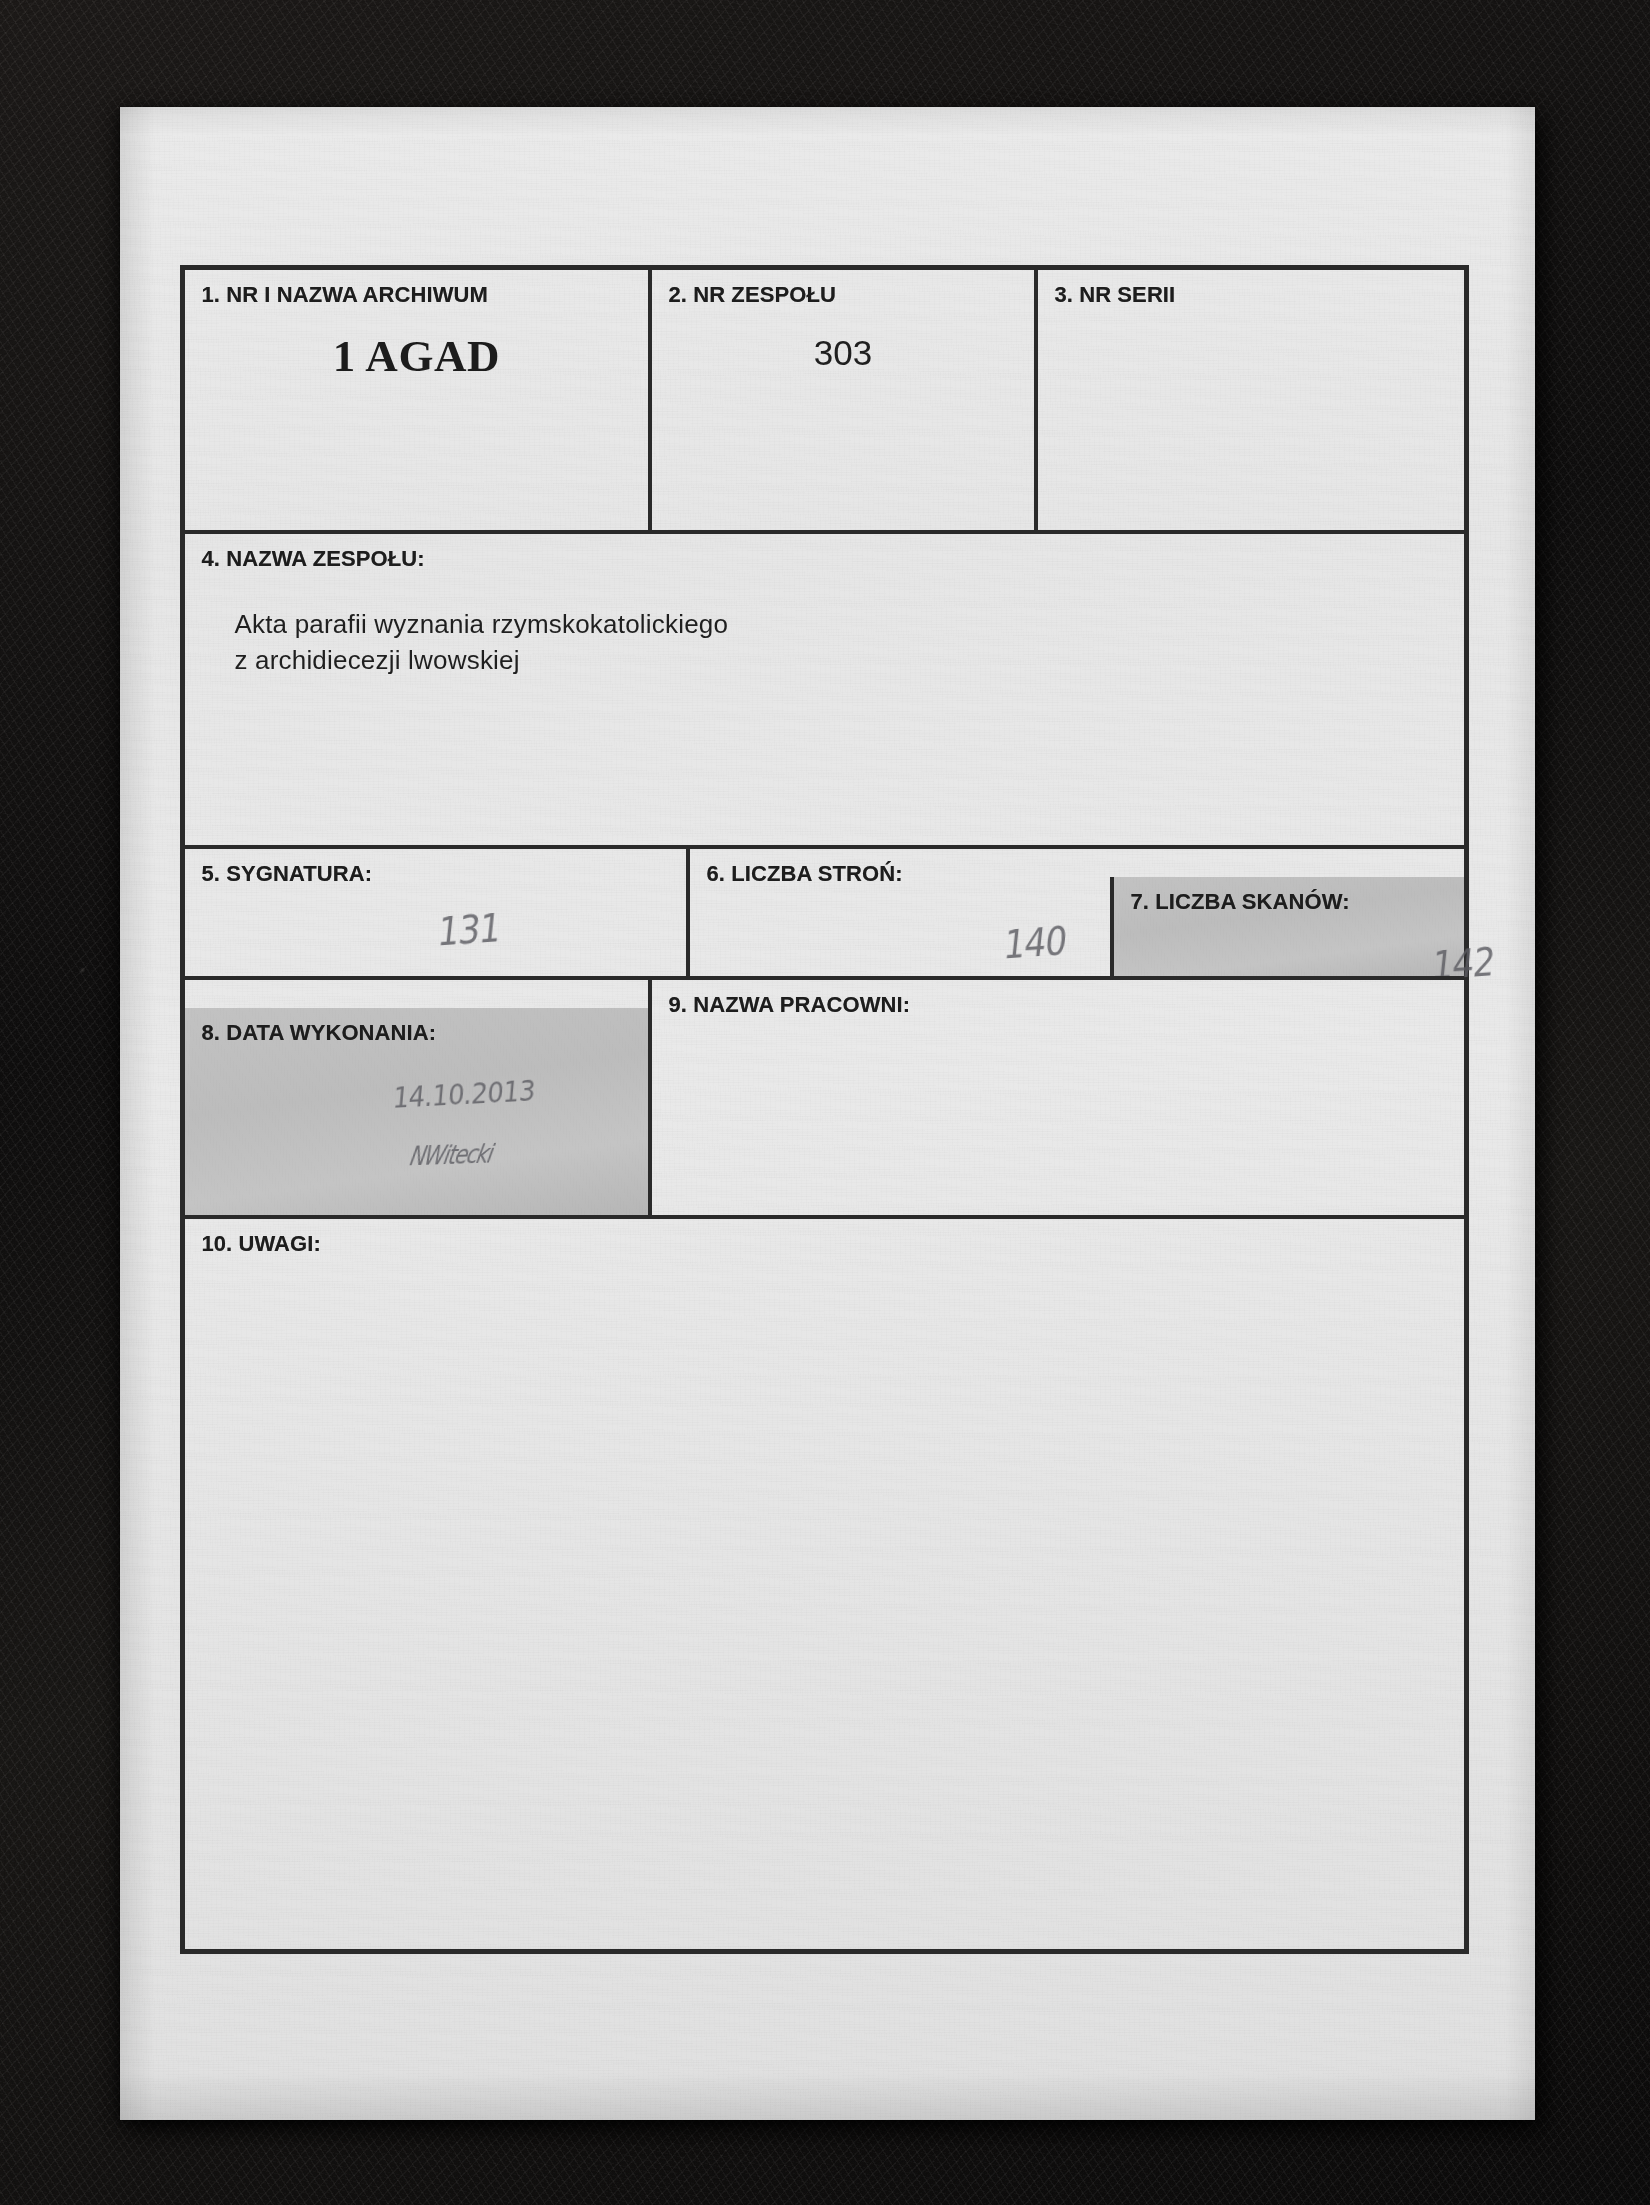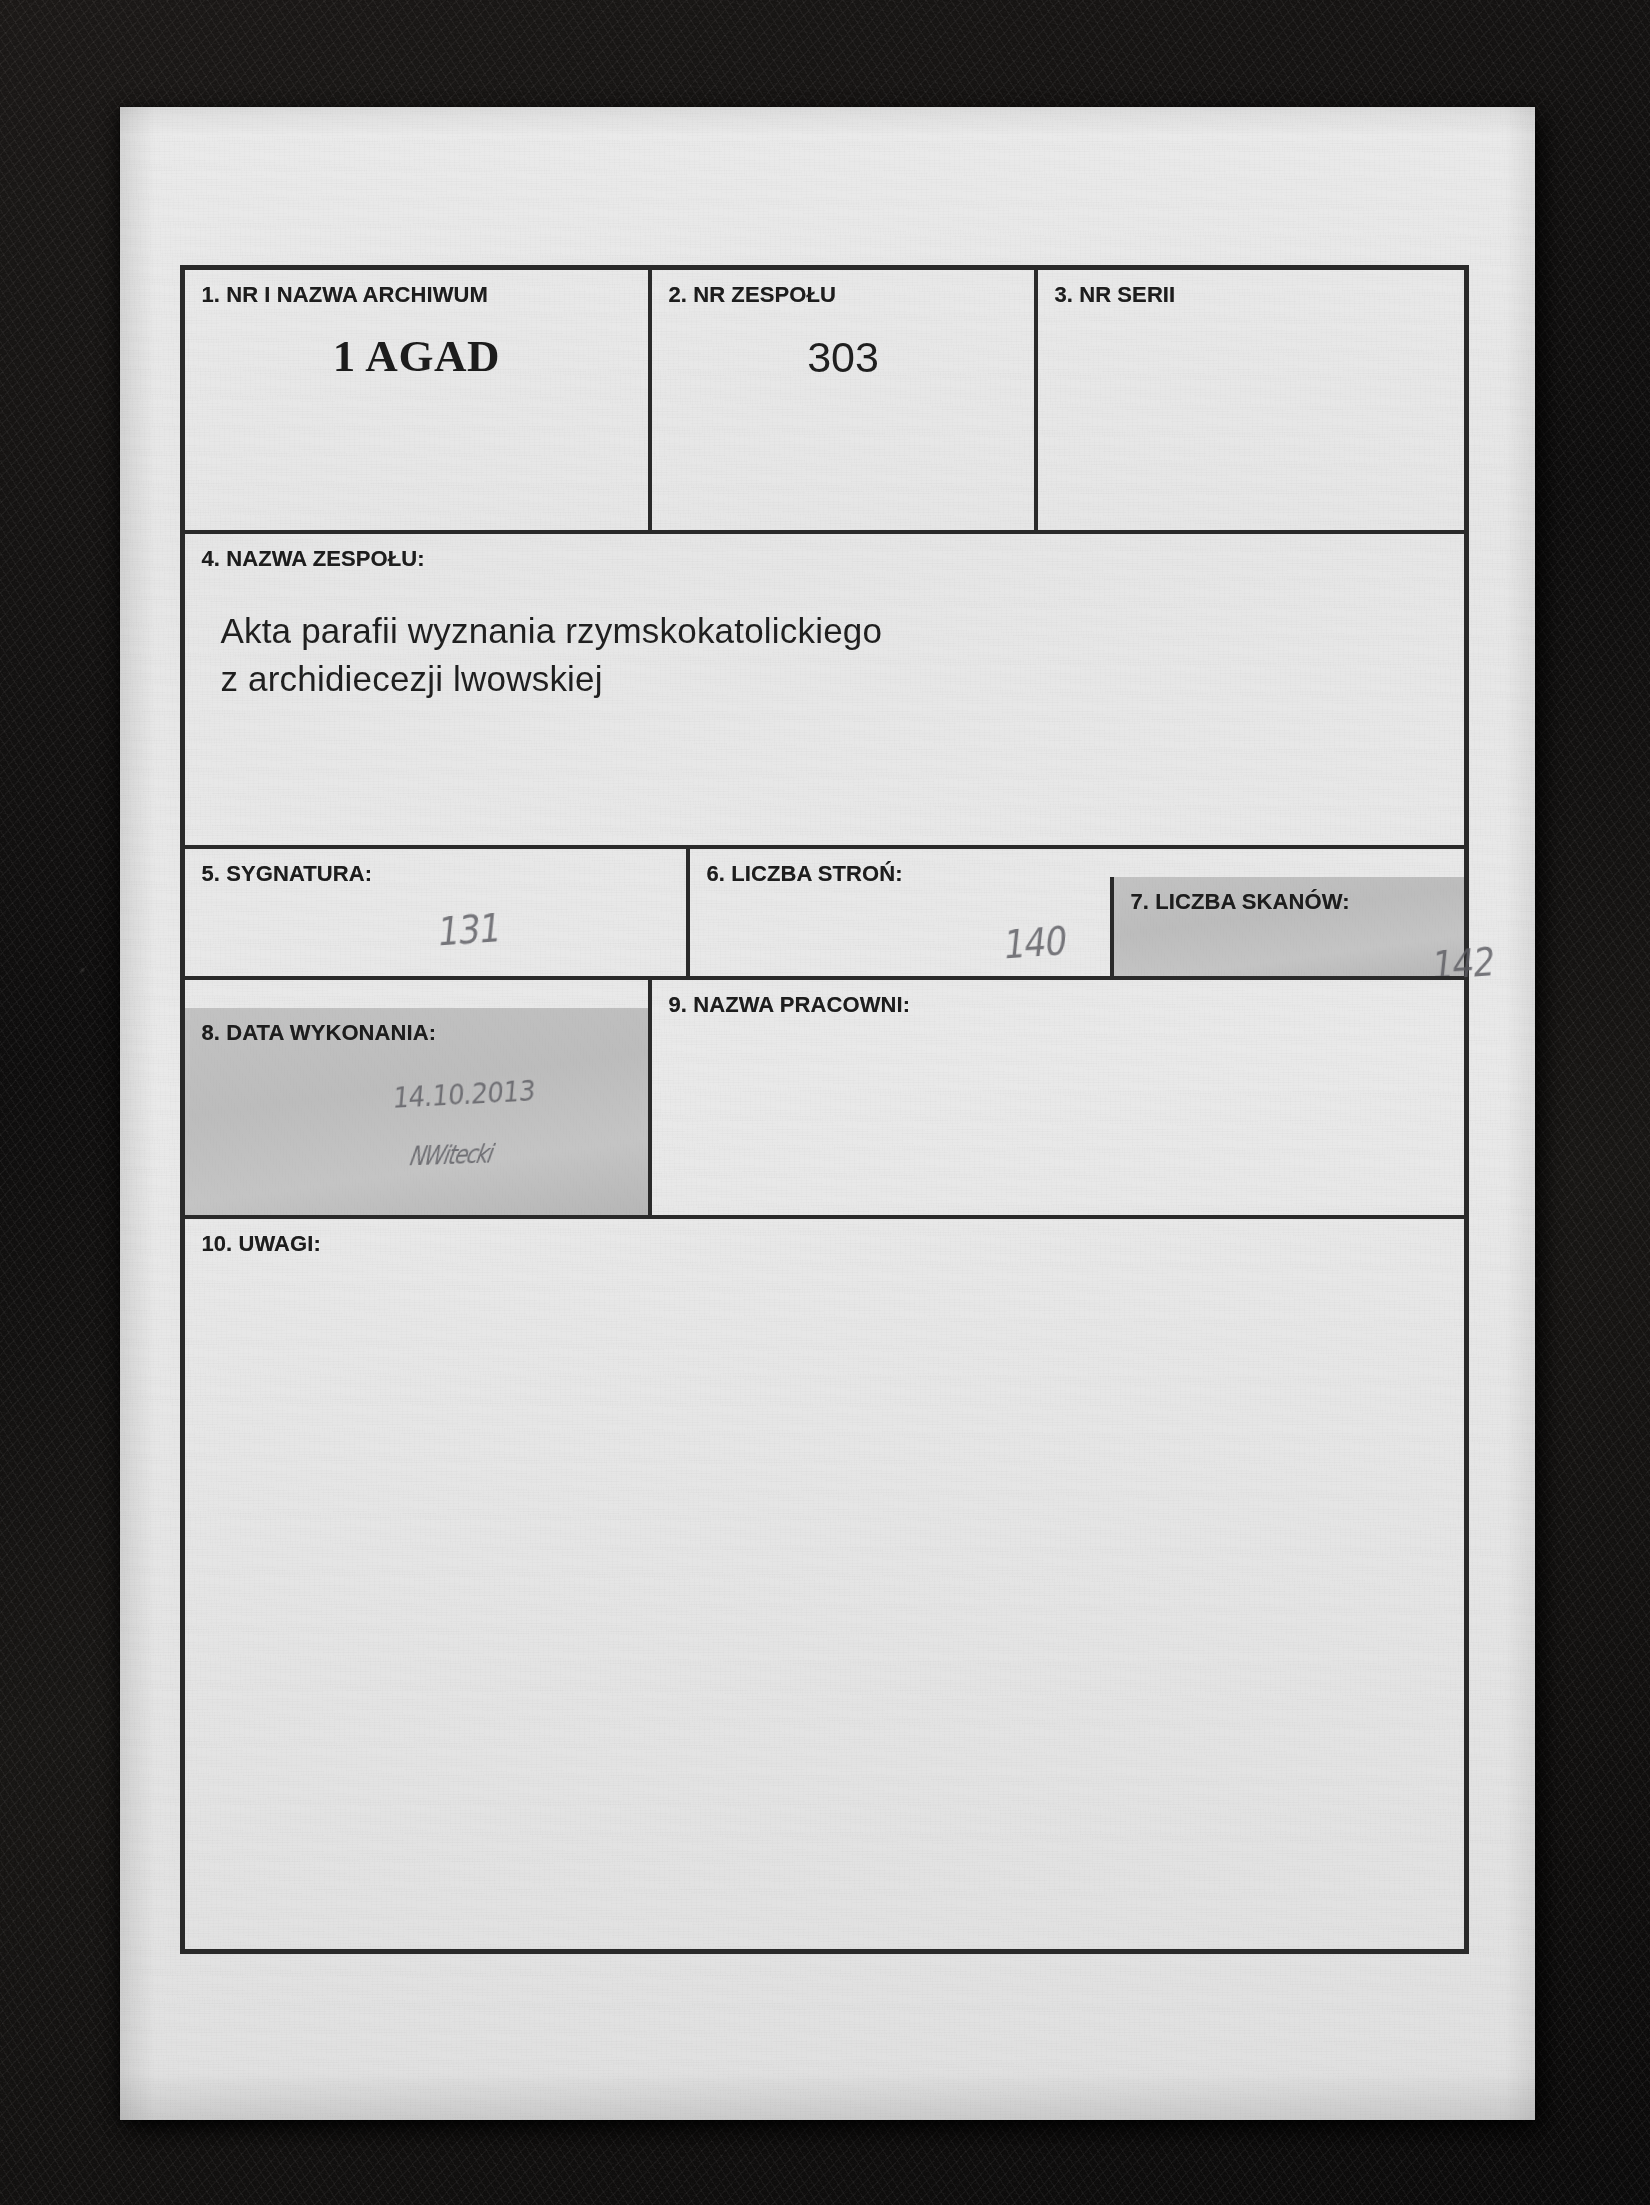--- a/index.html
+++ b/index.html
@@ -117,26 +117,26 @@
   .c-h1{width:463px;}
   .c-h2{flex:1;}
 
   
   .val-serif{
     font-family:"Liberation Serif", serif;
     font-size:45px;font-weight:bold;color:#1c1c1c;
     text-align:center;margin-top:24px;letter-spacing:0.6px;
   }
   .val-sans{
-    font-size:43px;color:#1f1f1f;
+    font-size:35px;color:#1f1f1f;
     text-align:center;margin-top:26.5px;letter-spacing:0px;
   }
   .val-title{
-    font-size:35px;color:#1f1f1f;line-height:1.38;
-    margin-top:37px;margin-left:19px;letter-spacing:0.2px;
+    font-size:26px;color:#1f1f1f;line-height:1.38;
+    margin-top:37px;margin-left:33px;letter-spacing:0.2px;
   }
 
   
   .hand{
     font-family:"DejaVu Sans", sans-serif;
     color:#5d5d63;
     opacity:.82;
     filter:blur(0.2px);
   }
   .hw-num{

